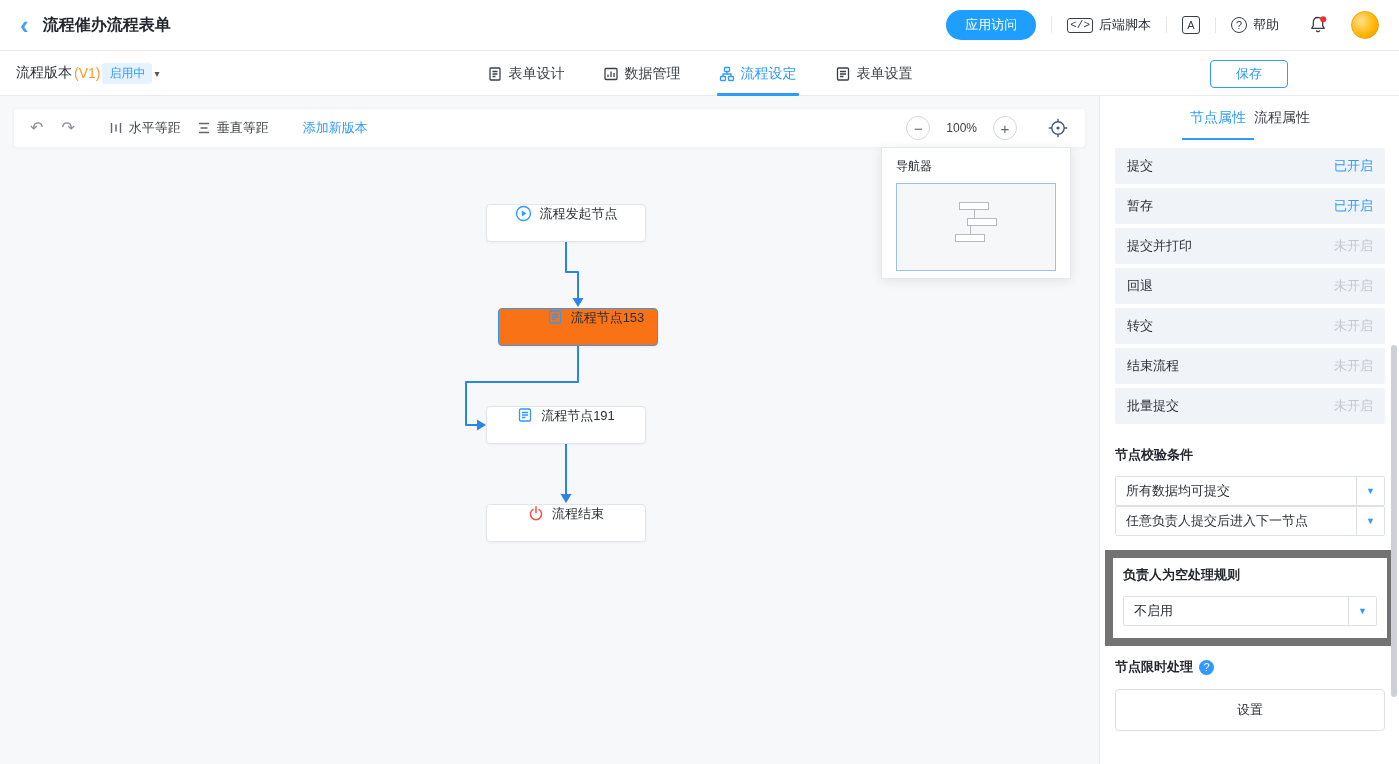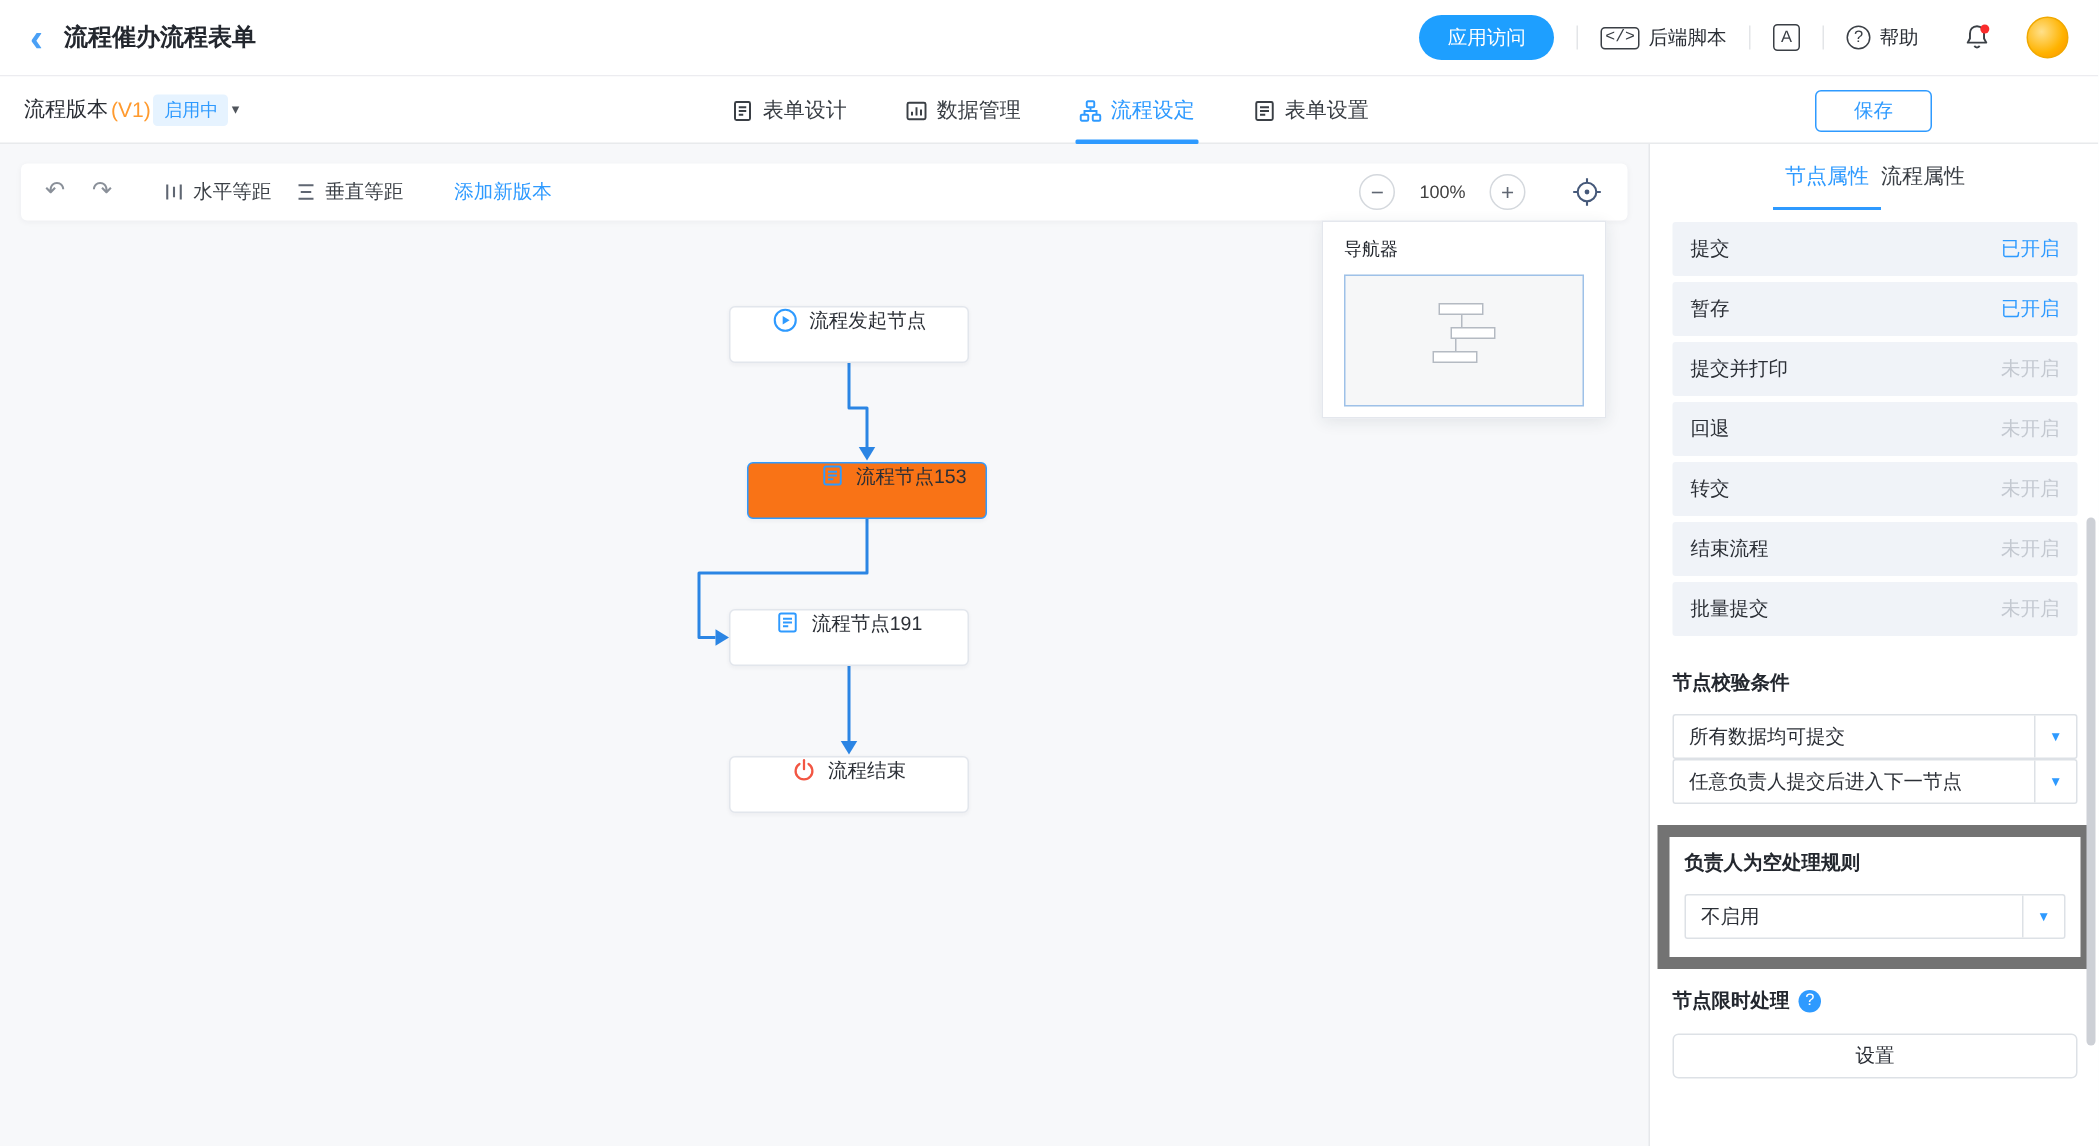--- a/index.html
+++ b/index.html
@@ -82,21 +82,21 @@
   .section-label { font-size:13px; font-weight:700; color:#23272e; margin:22px 0 12px; }
   .select { height:30px; border:1px solid #dde1e6; border-radius:2px; background:#fff; display:flex; align-items:center; cursor:pointer; }
   .select-value { flex:1; padding:0 10px; font-size:13px; color:#2b2f36; white-space:nowrap; overflow:hidden; }
   .select-caret { width:28px; align-self:stretch; border-left:1px solid #dde1e6; display:flex; align-items:center; justify-content:center;
                   color:#2e9aff; font-size:9px; }
   .highlight-box { border:8px solid #737373; margin:14px -10px 0; padding:0 10px 12px; }
   .highlight-box .section-label { margin:8px 0 12px; }
   .tl-label { display:flex; align-items:center; font-size:13px; font-weight:700; color:#23272e; margin:12px 0 13px; }
   .q-filled { width:15px; height:15px; border-radius:50%; background:#2e9aff; color:#fff; font-size:11px; font-weight:400;
               display:inline-flex; align-items:center; justify-content:center; margin-left:6px; cursor:pointer; }
-  .settings-btn { width:100%; height:30px; background:#fff; border:1px solid #dde1e6; border-radius:4px; font-size:13px;
+  .settings-btn { width:100%; height:42px; background:#fff; border:1px solid #dde1e6; border-radius:4px; font-size:13px;
                   color:#2b2f36; cursor:pointer; font-family:inherit; }
 
   .scroll-thumb { position:absolute; right:2px; top:249px; width:6px; height:352px; background:#cdd0d6; border-radius:3px; cursor:pointer; }
 </style>
 </head>
 <body>
 
 <div class="app">
 
   <header class="topbar">

